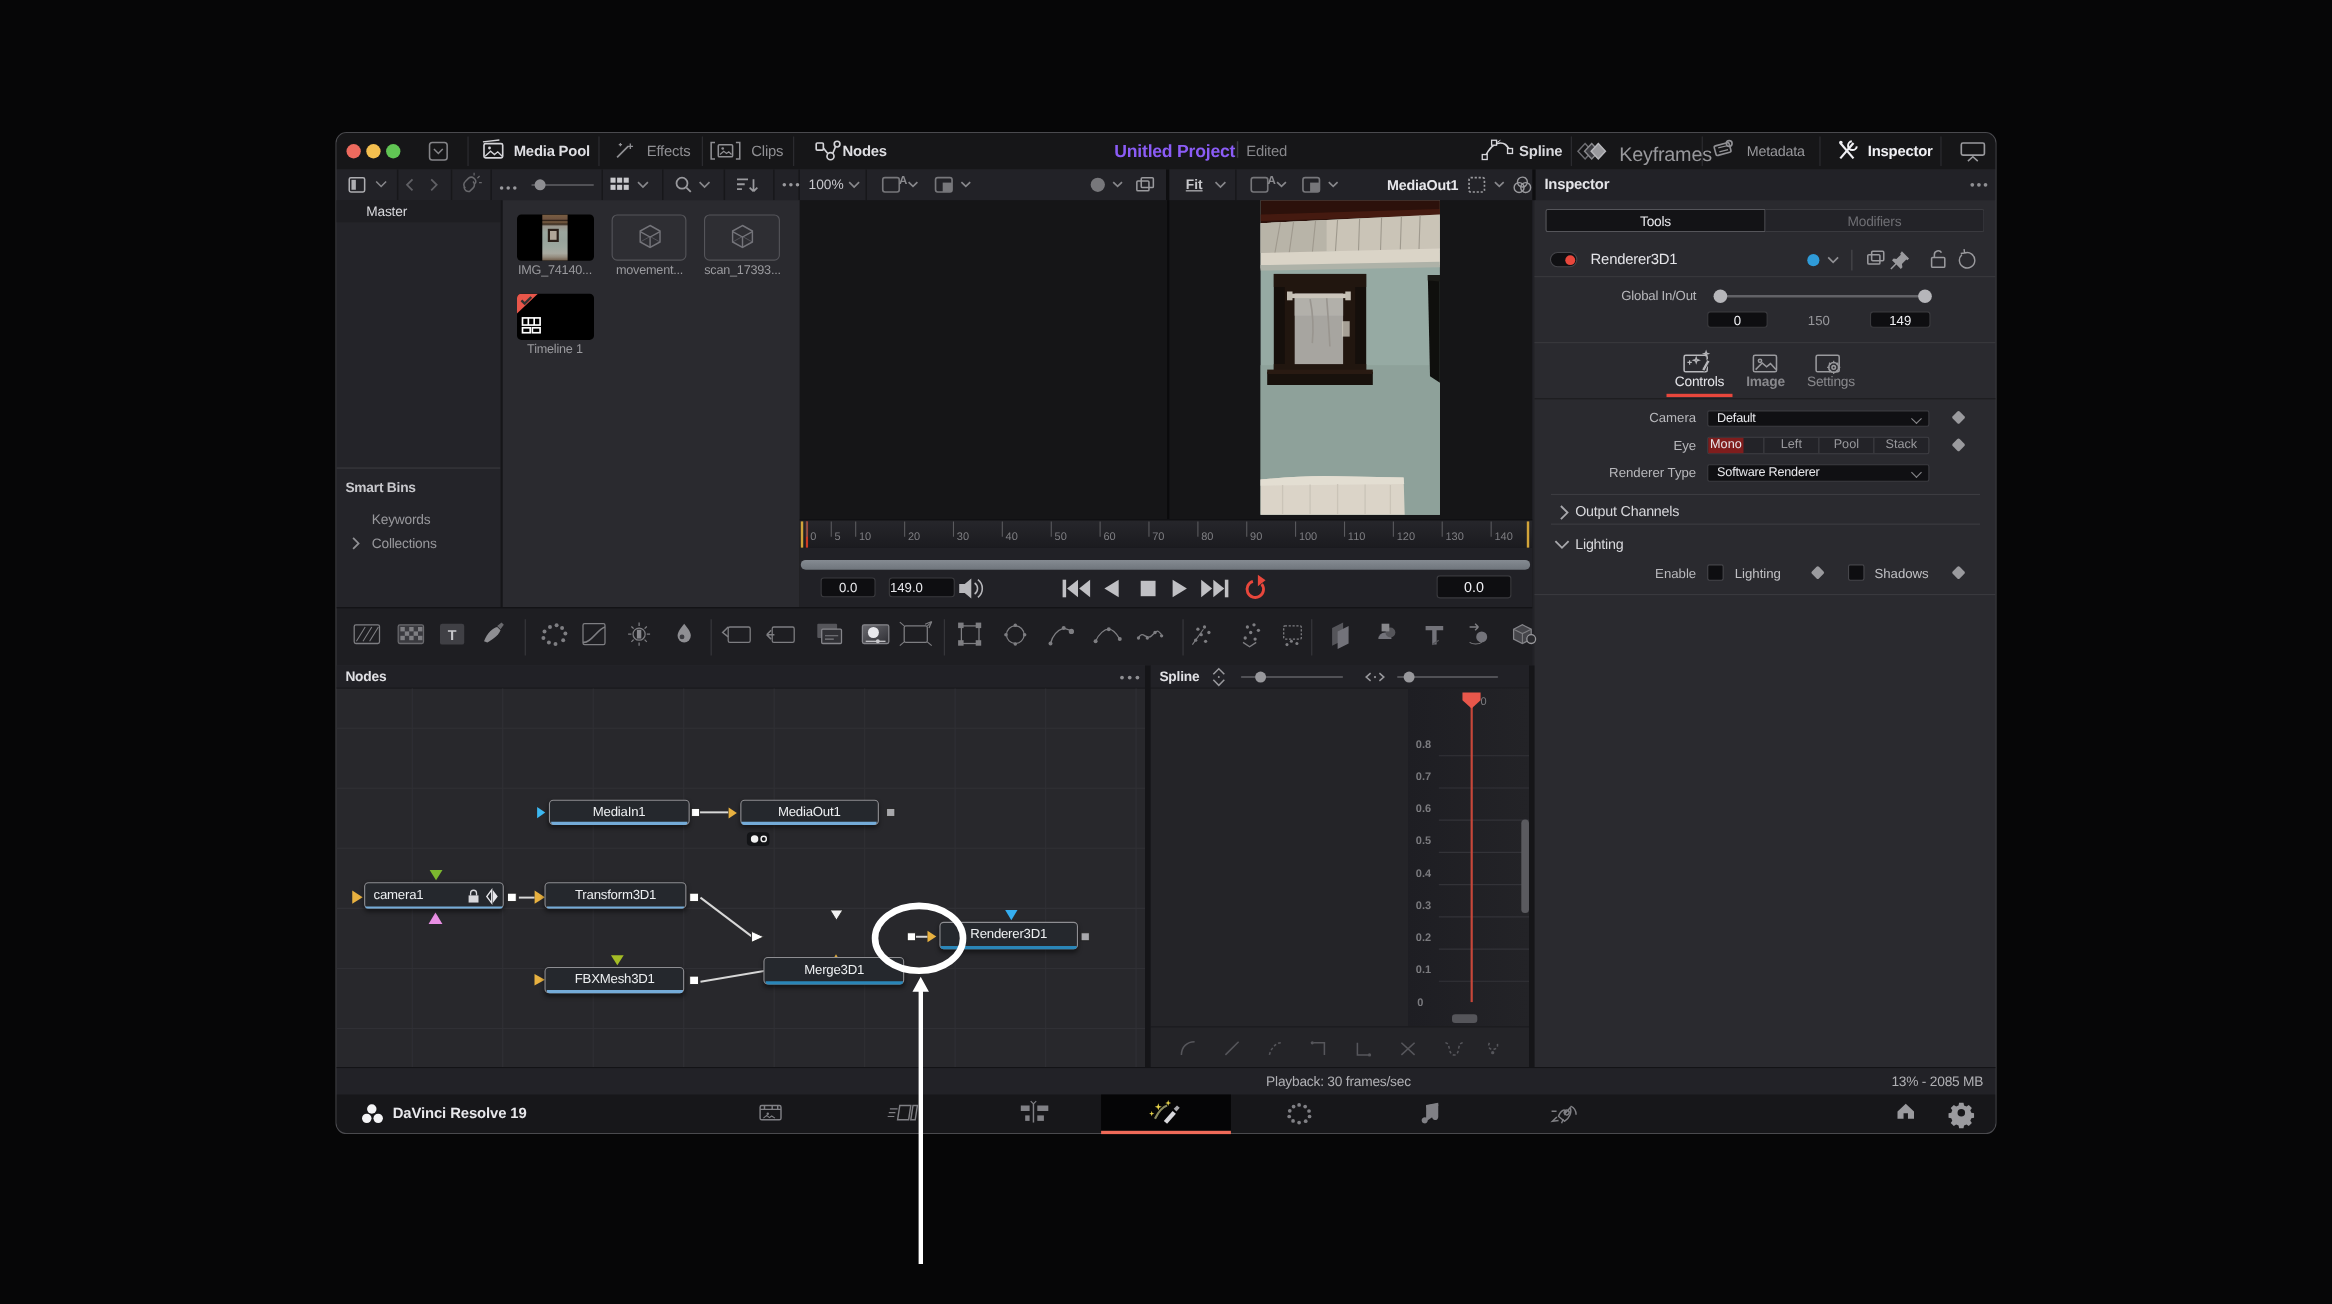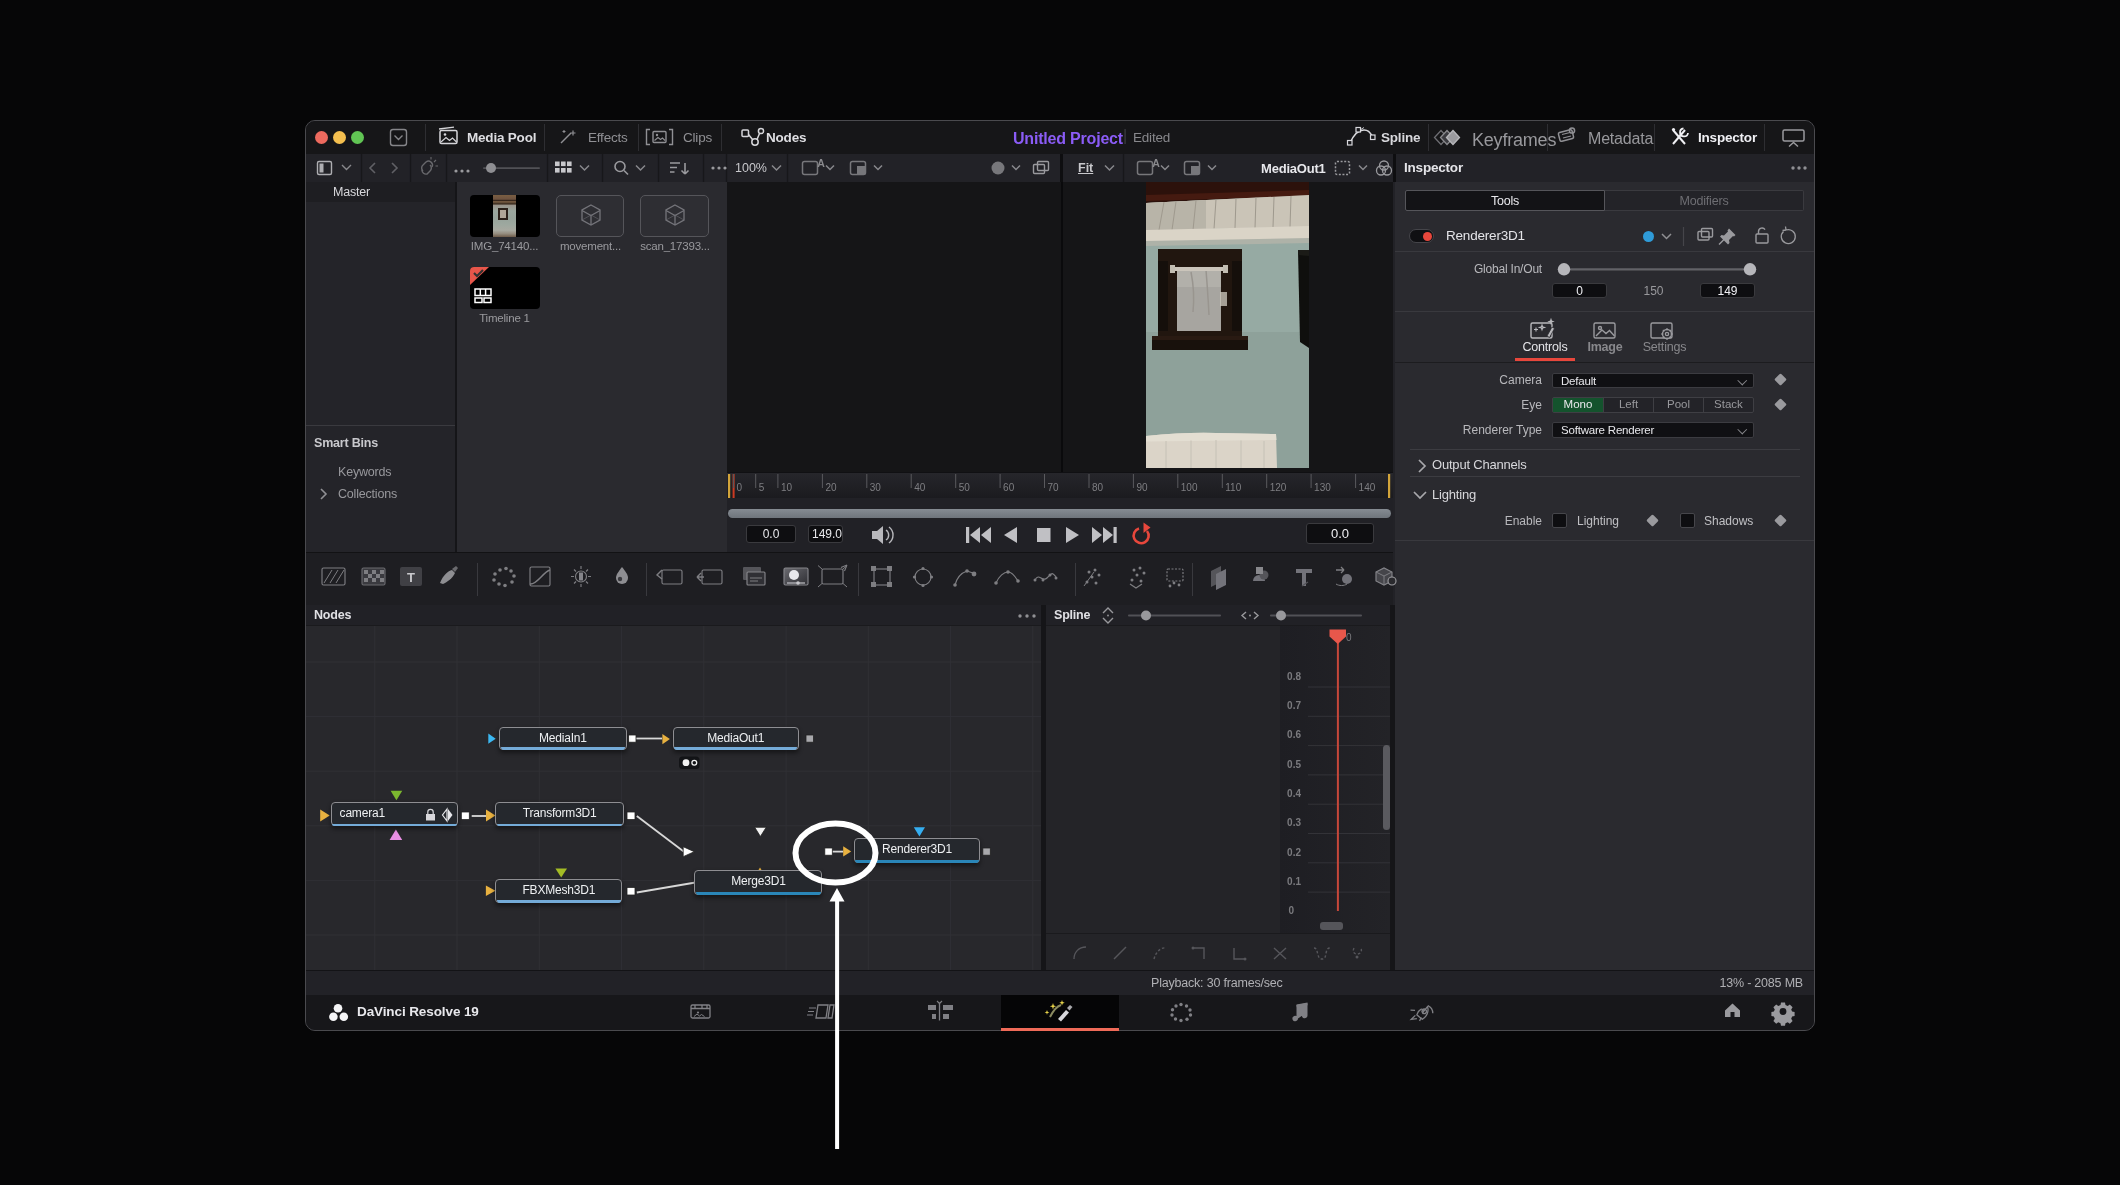--- a/index.html
+++ b/index.html
@@ -98,21 +98,21 @@
   </svg>
   <div class="tx" style="left:161px;top:10px;font-size:13.5px;font-weight:600;color:#dedee2;letter-spacing:-0.2px;">Media Pool</div>
   <div class="tx" style="left:282px;top:10px;font-size:13.5px;color:#909094;letter-spacing:-0.2px;">Effects</div>
   <div class="tx" style="left:377px;top:10px;font-size:13.5px;color:#909094;letter-spacing:-0.2px;">Clips</div>
   <div class="tx" style="left:460px;top:10px;font-size:13.5px;font-weight:600;color:#dedee2;letter-spacing:-0.2px;">Nodes</div>
   <div class="tx" style="left:707px;top:10px;font-size:16px;font-weight:700;color:#8b5cf6;letter-spacing:-0.2px;">Unitled Project</div>
   <div class="tx" style="left:817px;top:7px;font-size:16px;color:#3c3c40;">|</div>
   <div class="tx" style="left:827px;top:10px;font-size:13.5px;color:#88888c;letter-spacing:-0.2px;">Edited</div>
   <div class="tx" style="left:1075px;top:10px;font-size:13.5px;font-weight:600;color:#d8d8dc;letter-spacing:-0.2px;">Spline</div>
   <div class="tx" style="left:1166px;top:10px;font-size:18px;color:#98989c;letter-spacing:-0.2px;">Keyframes</div>
-  <div class="tx" style="left:1282px;top:10px;font-size:16px;color:#98989c;letter-spacing:-0.2px;">Metadata</div>
+  <div class="tx" style="left:1282px;top:10px;font-size:13px;color:#98989c;letter-spacing:-0.2px;">Metadata</div>
   <div class="tx" style="left:1392px;top:10px;font-size:13.5px;font-weight:600;color:#f0f0f4;letter-spacing:-0.2px;">Inspector</div>
 </div>
 
 <div class="a" id="toptool" style="left:306px;top:154px;width:1508px;height:28px;background:#222227;">
   <svg width="1508" height="28" viewBox="0 0 1508 28" style="left:0;top:0;">
     <g stroke="#17171a" stroke-width="1.3">
       <path d="M55.5 0v28M104.5 0v28M140.5 0v28M241.5 0v28M296.5 0v28M352.5 0v28M397.5 0v28M420.5 0v28M481.5 0v28M817.5 0v28"></path>
     </g>
     <rect x="754" y="0" width="3" height="28" fill="#0e0e10"></rect>
     <rect x="1087" y="0" width="3" height="28" fill="#0e0e10"></rect>
@@ -331,21 +331,21 @@
           <text x="542.7" y="18">120</text>
           <text x="587.1" y="18">130</text>
           <text x="631.6" y="18">140</text>
       </g>
     </svg>
   </div>
 
   <div class="a" style="left:0;top:316px;width:666px;height:54px;background:#212126;">
     <div class="a" style="left:0.5px;top:11px;width:663px;height:8.5px;background:linear-gradient(#858b92,#6f757c);border-radius:4.5px;"></div>
     <div class="a" style="left:19px;top:26.5px;width:50px;height:18px;background:#0e0e11;border:1px solid #3a3a3e;border-radius:3px;color:#e8e8ec;font-size:12px;text-align:center;line-height:17px;">0.0</div>
-    <div class="a" style="left:81px;top:26.5px;width:35px;height:18px;background:#0e0e11;border:1px solid #3a3a3e;border-radius:3px;color:#e8e8ec;font-size:12px;text-align:right;line-height:17px;">149.0</div>
+    <div class="a" style="left:81px;top:26.5px;width:60px;height:18px;background:#0e0e11;border:1px solid #3a3a3e;border-radius:3px;color:#e8e8ec;font-size:12px;text-align:left;line-height:17px;">149.0</div>
     <div class="a" style="left:579px;top:25px;width:68px;height:21px;background:#0e0e11;border:1px solid #3a3a3e;border-radius:3px;color:#f0f0f4;font-size:13px;text-align:center;line-height:20px;">0.0</div>
     <svg width="460" height="34" viewBox="0 0 460 34" style="left:140px;top:20px;">
 
       <g fill="#b8b8bc">
         <path d="M5 13h5l6-5v18l-6-5H5z"></path>
       </g>
       <g stroke="#b8b8bc" stroke-width="1.6" fill="none">
         <path d="M19 12a6 6 0 0 1 0 10M22 9a10 10 0 0 1 0 16" stroke-width="1.4"></path>
       </g>
 
@@ -426,21 +426,21 @@
   <div class="tx" style="left:232px;top:159px;width:75px;text-align:center;font-size:12.5px;color:#88888c;letter-spacing:-0.2px;">Settings</div>
   <div class="a" style="left:120px;top:176px;width:60px;height:2.6px;background:#e8473c;"></div>
   <div class="hline" style="left:0;top:179.5px;width:419px;background:#1c1c1f;"></div>
 
   <div class="tx" style="left:60px;top:192px;width:87px;text-align:right;font-size:12px;color:#b8b8bc;">Camera</div>
   <div class="a sel" style="left:157px;top:190.5px;width:202px;">Default<s></s></div>
   <div class="a dia" style="left:381px;top:193px;"></div>
 
   <div class="tx" style="left:60px;top:216.5px;width:87px;text-align:right;font-size:12px;color:#b8b8bc;">Eye</div>
   <div class="a" style="left:157px;top:215px;width:202px;height:15.5px;border:1px solid #3f3f44;border-radius:2px;background:#232328;">
-    <div class="a" style="left:0;top:0;width:50px;height:13.5px;background:#14532d;color:#e8e8ec;font-size:11.5px;font-weight:400;text-align:center;line-height:13.5px;">Mono</div>
+    <div class="a" style="left:0;top:0;width:32px;height:13.5px;background:#7f1d1d;color:#e8e8ec;font-size:11.5px;font-weight:400;text-align:center;line-height:13.5px;">Mono</div>
     <div class="a" style="left:50px;top:0;width:50px;height:13.5px;border-left:1px solid #3f3f44;color:#98989c;font-size:11.5px;text-align:center;line-height:13.5px;">Left</div>
     <div class="a" style="left:100px;top:0;width:50px;height:13.5px;border-left:1px solid #3f3f44;color:#98989c;font-size:11.5px;text-align:center;line-height:13.5px;">Pool</div>
     <div class="a" style="left:150px;top:0;width:50px;height:13.5px;border-left:1px solid #3f3f44;color:#98989c;font-size:11.5px;text-align:center;line-height:13.5px;">Stack</div>
   </div>
   <div class="a dia" style="left:381px;top:217.5px;"></div>
 
   <div class="tx" style="left:20px;top:241.5px;width:127px;text-align:right;font-size:12px;color:#b8b8bc;">Renderer Type</div>
   <div class="a sel" style="left:157px;top:240px;width:202px;">Software Renderer<s></s></div>
   <div class="hline" style="left:15px;top:266.5px;width:390px;background:#3c3c41;"></div>
   <svg width="20" height="20" viewBox="0 0 20 20" style="left:17px;top:274px;">

